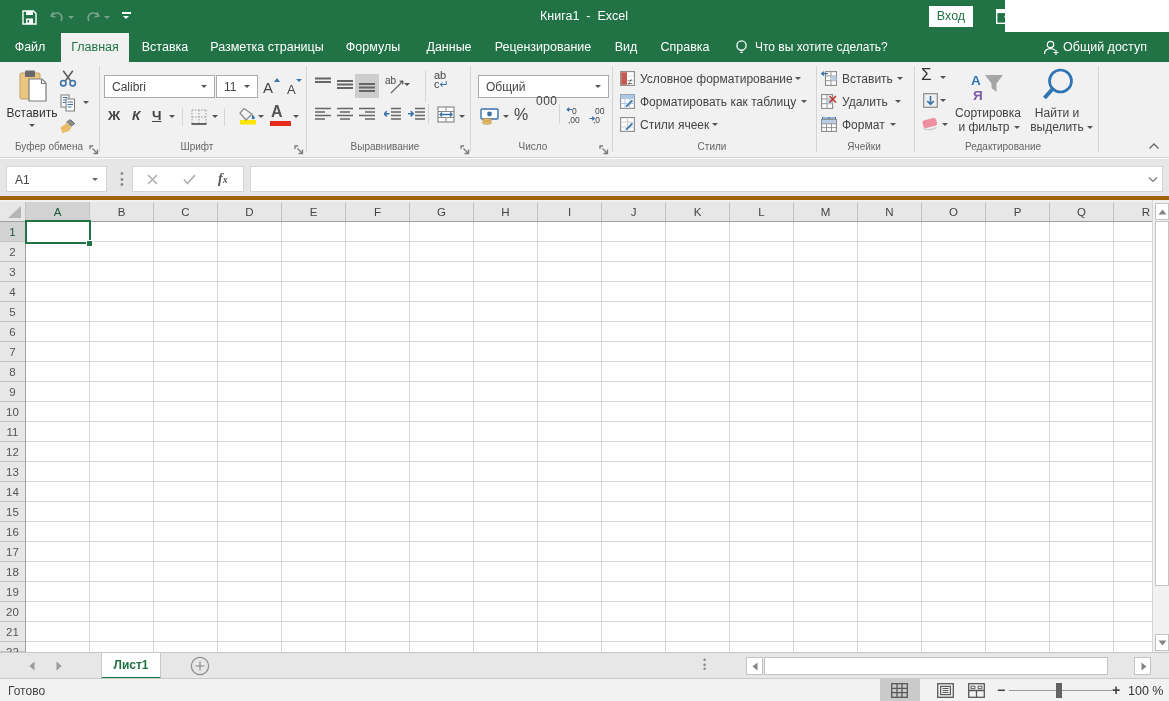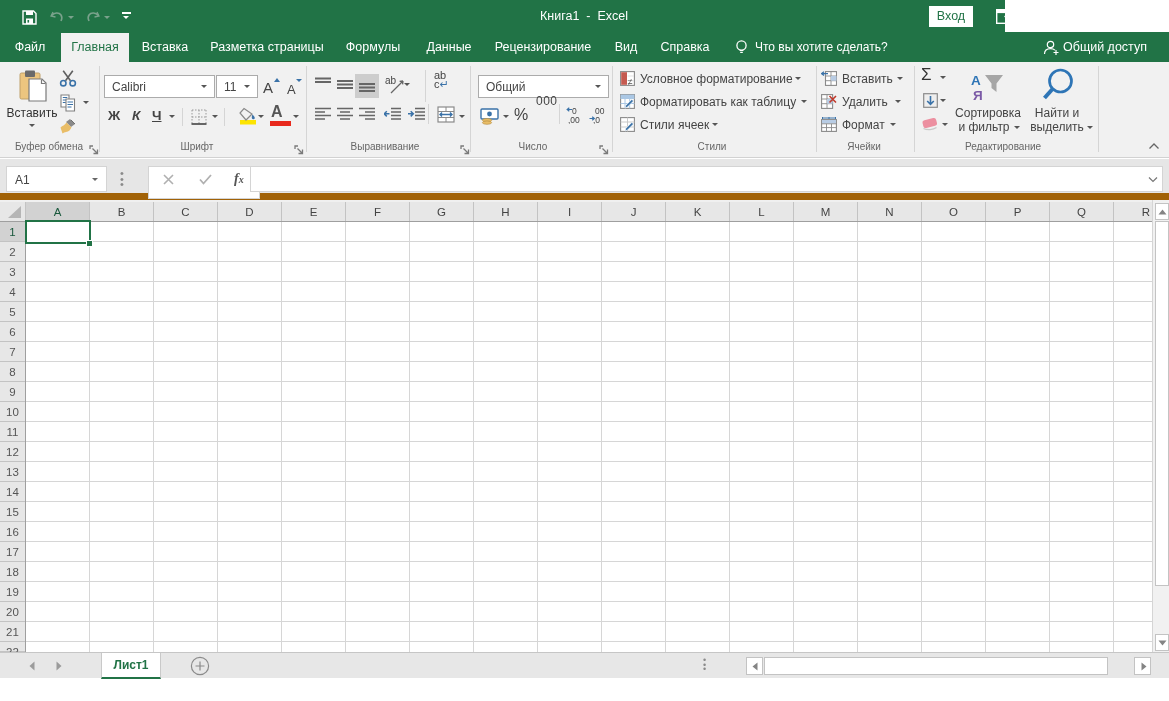--- a/index.html
+++ b/index.html
@@ -18,21 +18,21 @@
 #ribbon{position:absolute;left:0;top:62px;width:1169px;height:96px;background:#f1f1f1;border-bottom:1px solid #d2d2d2;}
 .gsep{position:absolute;top:4px;width:1px;height:86px;background:#d5d5d5;}
 .glabel{position:absolute;top:79px;font-size:10px;color:#666;white-space:nowrap;}
 .launcher{position:absolute;width:10px;height:10px;}
 .rtext{position:absolute;font-size:12px;color:#444;white-space:nowrap;}
 .dd{position:absolute;width:0;height:0;border:3.2px solid transparent;border-top:3.8px solid #555;border-bottom:none;}
 .combo{position:absolute;background:#fff;border:1px solid #ababab;}
 .combo .dd{right:7px;top:9px;}
 .icon{position:absolute;}
 
-#fbar{position:absolute;left:0;top:159px;width:1169px;height:41px;background:#e6e6e6;border-bottom:7px solid #a16207;}
+#fbar{position:absolute;left:0;top:159px;width:1169px;height:41px;background:#e6e6e6;border-bottom:4px solid #a16207;}
 .fbox{position:absolute;background:#fff;border:1px solid #d4d4d4;}
 
 #colhead{position:absolute;left:0;top:202px;width:1152px;height:20px;background:#e7e7e7;border-bottom:1px solid #9f9f9f;overflow:hidden;}
 .chcell{position:absolute;top:0;height:19px;text-align:center;font-size:11.5px;color:#444;line-height:20px;border-right:1px solid #c3c3c3;}
 #rowhead{position:absolute;left:0;top:222px;width:26px;height:430px;background:#e7e7e7;border-right:1px solid #9f9f9f;}
 .rhcell{width:25px;height:20px;text-align:center;font-size:11.5px;color:#555;line-height:20px;border-bottom:1px solid #c3c3c3;}
 #grid{position:absolute;left:26px;top:222px;width:1126px;height:430px;background:#fff;
 background-image:repeating-linear-gradient(to right,transparent 0px,transparent 63px,#d6d6d6 63px,#d6d6d6 64px),repeating-linear-gradient(to bottom,transparent 0px,transparent 19px,#d6d6d6 19px,#d6d6d6 20px);}
 #sel{position:absolute;left:25px;top:220px;width:66px;height:24px;border:2px solid #217346;background:#fff;}
 #selhandle{position:absolute;left:86px;top:240px;width:7px;height:7px;background:#217346;border:1px solid #fff;}
@@ -343,21 +343,21 @@
     <div class="rtext cx" style="left:1057px;top:44px">Найти и</div>
     <div class="rtext cx" style="left:1057px;top:58px">выделить</div>
     <div class="dd" style="left:1087px;top:64px"></div>
   </div>
   <div id="fbar">
     <div class="fbox" style="left:6px;top:7px;width:101px;height:26px;">
         <div class="rtext" style="left:8px;top:6px">A1</div>
         <div class="dd" style="right:8px;top:11px;border-top-color:#666"></div>
       </div>
     <div class="abs" style="left:120px;top:12px;color:#8a8a8a;font-size:11px;line-height:5.5px;">•<br>•<br>•</div>
-    <div class="fbox" style="left:148px;top:7px;width:112px;height:33px;">
+    <div class="fbox" style="left:132px;top:7px;width:112px;height:26px;">
       <svg class="abs" style="left:14px;top:7px" width="11" height="11" viewBox="0 0 11 11">
           <path d="M1 1 L10 10 M10 1 L1 10" stroke="#b0b0b0" stroke-width="1.6"></path>
         </svg>
       <svg class="abs" style="left:50px;top:7px" width="13" height="11" viewBox="0 0 13 11">
           <path d="M1 5.5 L4.5 9.5 L12 1" stroke="#b0b0b0" stroke-width="1.8" fill="none"></path>
         </svg>
       <div class="abs" style="left:85px;top:4px;font-family:'Liberation Serif',serif;font-style:italic;font-weight:bold;font-size:14px;color:#555;">f<span style="font-size:10px;">x</span></div>
     </div>
     <div class="fbox" style="left:250px;top:7px;width:913px;height:26px;"></div>
     <svg class="abs" style="left:1148px;top:17px" width="10" height="7" viewBox="0 0 10 7">
@@ -448,13 +448,36 @@
           <path d="M5.5 0.5 L0.5 4.5 L5.5 8.5 Z" fill="#848484"></path>
         </svg>
       </div>
     <div class="sbtn" style="left:764px;top:4px;width:344px;height:18px;background:#fff;"></div>
     <div class="sbtn" style="left:1134px;top:4px;width:17px;height:18px;background:#fff;">
         <svg style="position:absolute;left:6px;top:4px" width="6" height="9" viewBox="0 0 6 9">
           <path d="M0.5 0.5 L5.5 4.5 L0.5 8.5 Z" fill="#848484"></path>
         </svg>
       </div>
   </div>
+  <div id="statusbar">
+    <div class="abs" style="left:8px;top:5px;font-size:12px;color:#444;">Готово</div>
+    <div class="abs" style="left:880px;top:0;width:40px;height:23px;background:#cacaca;"></div>
+    <svg class="abs" style="left:891px;top:4px" width="17" height="15" viewBox="0 0 17 15">
+        <rect x="0.7" y="0.7" width="15.6" height="13.6" fill="none" stroke="#585858" stroke-width="1.3"></rect>
+        <path d="M6 0.7 V14.3 M11 0.7 V14.3 M0.7 5.3 H16.3 M0.7 9.7 H16.3" stroke="#585858" stroke-width="1.3"></path>
+      </svg>
+    <svg class="abs" style="left:937px;top:4px" width="17" height="15" viewBox="0 0 17 15">
+        <rect x="0.7" y="0.7" width="15.6" height="13.6" fill="none" stroke="#585858" stroke-width="1.3"></rect>
+        <rect x="3.6" y="3.4" width="9.8" height="8.2" fill="none" stroke="#585858" stroke-width="1.2"></rect>
+        <path d="M5.5 5.5 h6 M5.5 7.5 h6 M5.5 9.5 h6" stroke="#585858" stroke-width="1"></path>
+      </svg>
+    <svg class="abs" style="left:968px;top:4px" width="17" height="15" viewBox="0 0 17 15">
+        <rect x="0.7" y="0.7" width="15.6" height="13.6" fill="none" stroke="#585858" stroke-width="1.3"></rect>
+        <path d="M0.7 7.5 H16.3 M8.5 7.5 V14.3" stroke="#585858" stroke-width="1.3"></path>
+        <path d="M3 3.2 h4 v2.5 h-4 z M10 3.2 h4 v2.5 h-4 z" fill="none" stroke="#585858" stroke-width="1"></path>
+      </svg>
+    <div class="abs" style="left:997px;top:3px;font-size:14px;color:#444;font-weight:bold;">−</div>
+    <div class="abs" style="left:1009px;top:11px;width:103px;height:1px;background:#9a9a9a;"></div>
+    <div class="abs" style="left:1056px;top:4px;width:6px;height:15px;background:#636363;"></div>
+    <div class="abs" style="left:1112px;top:3px;font-size:14px;color:#444;font-weight:bold;">+</div>
+    <div class="abs" style="left:1128px;top:5px;font-size:12.5px;color:#333;">100 %</div>
+  </div>
 </div>
 
 </body></html>

